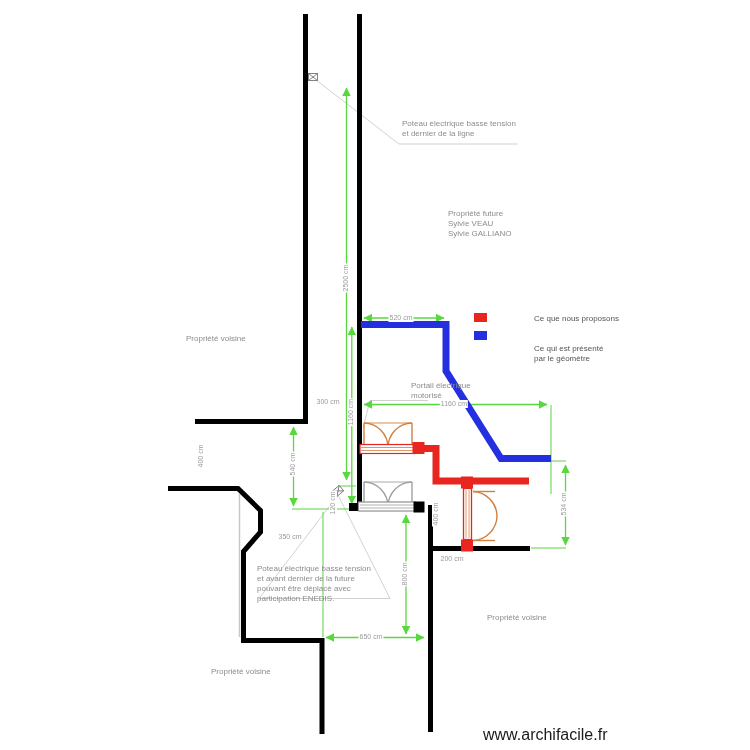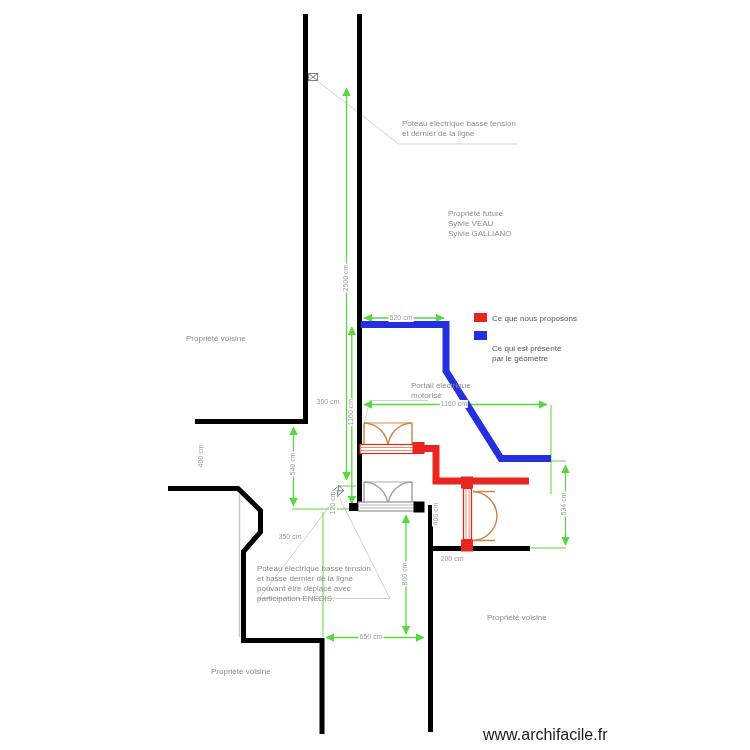--- a/index.html
+++ b/index.html
@@ -1,20 +1,20 @@
 <!DOCTYPE html>
 <html><head>
 <meta charset="utf-8">
 <style>
   html,body{margin:0;padding:0;background:#fff;}
   .canvas{position:relative;width:750px;height:750px;background:#fff;overflow:hidden;
           font-family:"Liberation Sans",sans-serif;padding-left:19px;}
   svg.plan{position:absolute;left:0;top:0;}
   .lbl{position:absolute;color:#8c8c8c;font-size:8px;line-height:10px;white-space:nowrap;}
-  .lbl.dark{color:#555;}
+  .lbl.dark{color:#555;margin-left:42px;}
   .dim{position:absolute;color:#9a9a9a;font-size:7px;line-height:8px;background:#fff;
        padding:0 1px;white-space:nowrap;transform:translate(-50%,-50%);}
   .dim.rot{transform:translate(-50%,-50%) rotate(-90deg);}
   .swatch{position:absolute;width:13px;height:9px;}
   .url{position:absolute;font-size:16px;color:#1a1a1a;white-space:nowrap;}
 </style>
 </head>
 <body>
 
 <div class="canvas">
@@ -139,21 +139,21 @@
 <div class="swatch" style="left:474px;top:313px;background:#e8251f;"></div>
 <div class="lbl dark" style="left:492px;top:314px;">Ce que nous proposons</div>
 <div class="swatch" style="left:474px;top:331px;background:#2430e0;"></div>
 <div class="lbl dark" style="left:492px;top:344px;">
   <div>Ce qui est présenté</div>
   <div>par le géomètre</div>
 </div>
 
 <div class="lbl" style="left:257px;top:564px;">
   <div>Poteau électrique basse tension</div>
-  <div>et basse dernier de la ligne</div>
+  <div>et avant dernier de la future</div>
   <div>pouvant être déplacé avec</div>
   <div>participation ENEDIS.</div>
 </div>
 
 <div class="lbl" style="left:211px;top:667px;">Propriété voisine</div>
 <div class="lbl" style="left:487px;top:613px;">Propriété voisine</div>
 
 <div class="dim rot" style="left:346px;top:278px;">2500 cm</div>
 <div class="dim" style="left:401px;top:318px;">520 cm</div>
 <div class="dim rot" style="left:351px;top:412px;">1160 cm</div>

